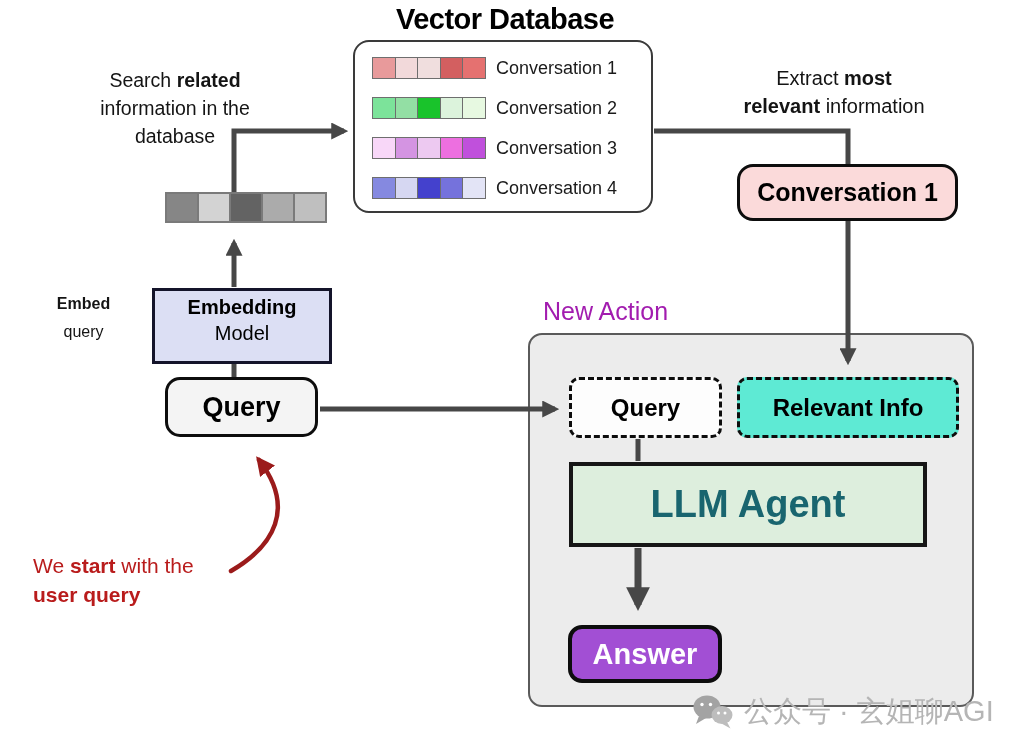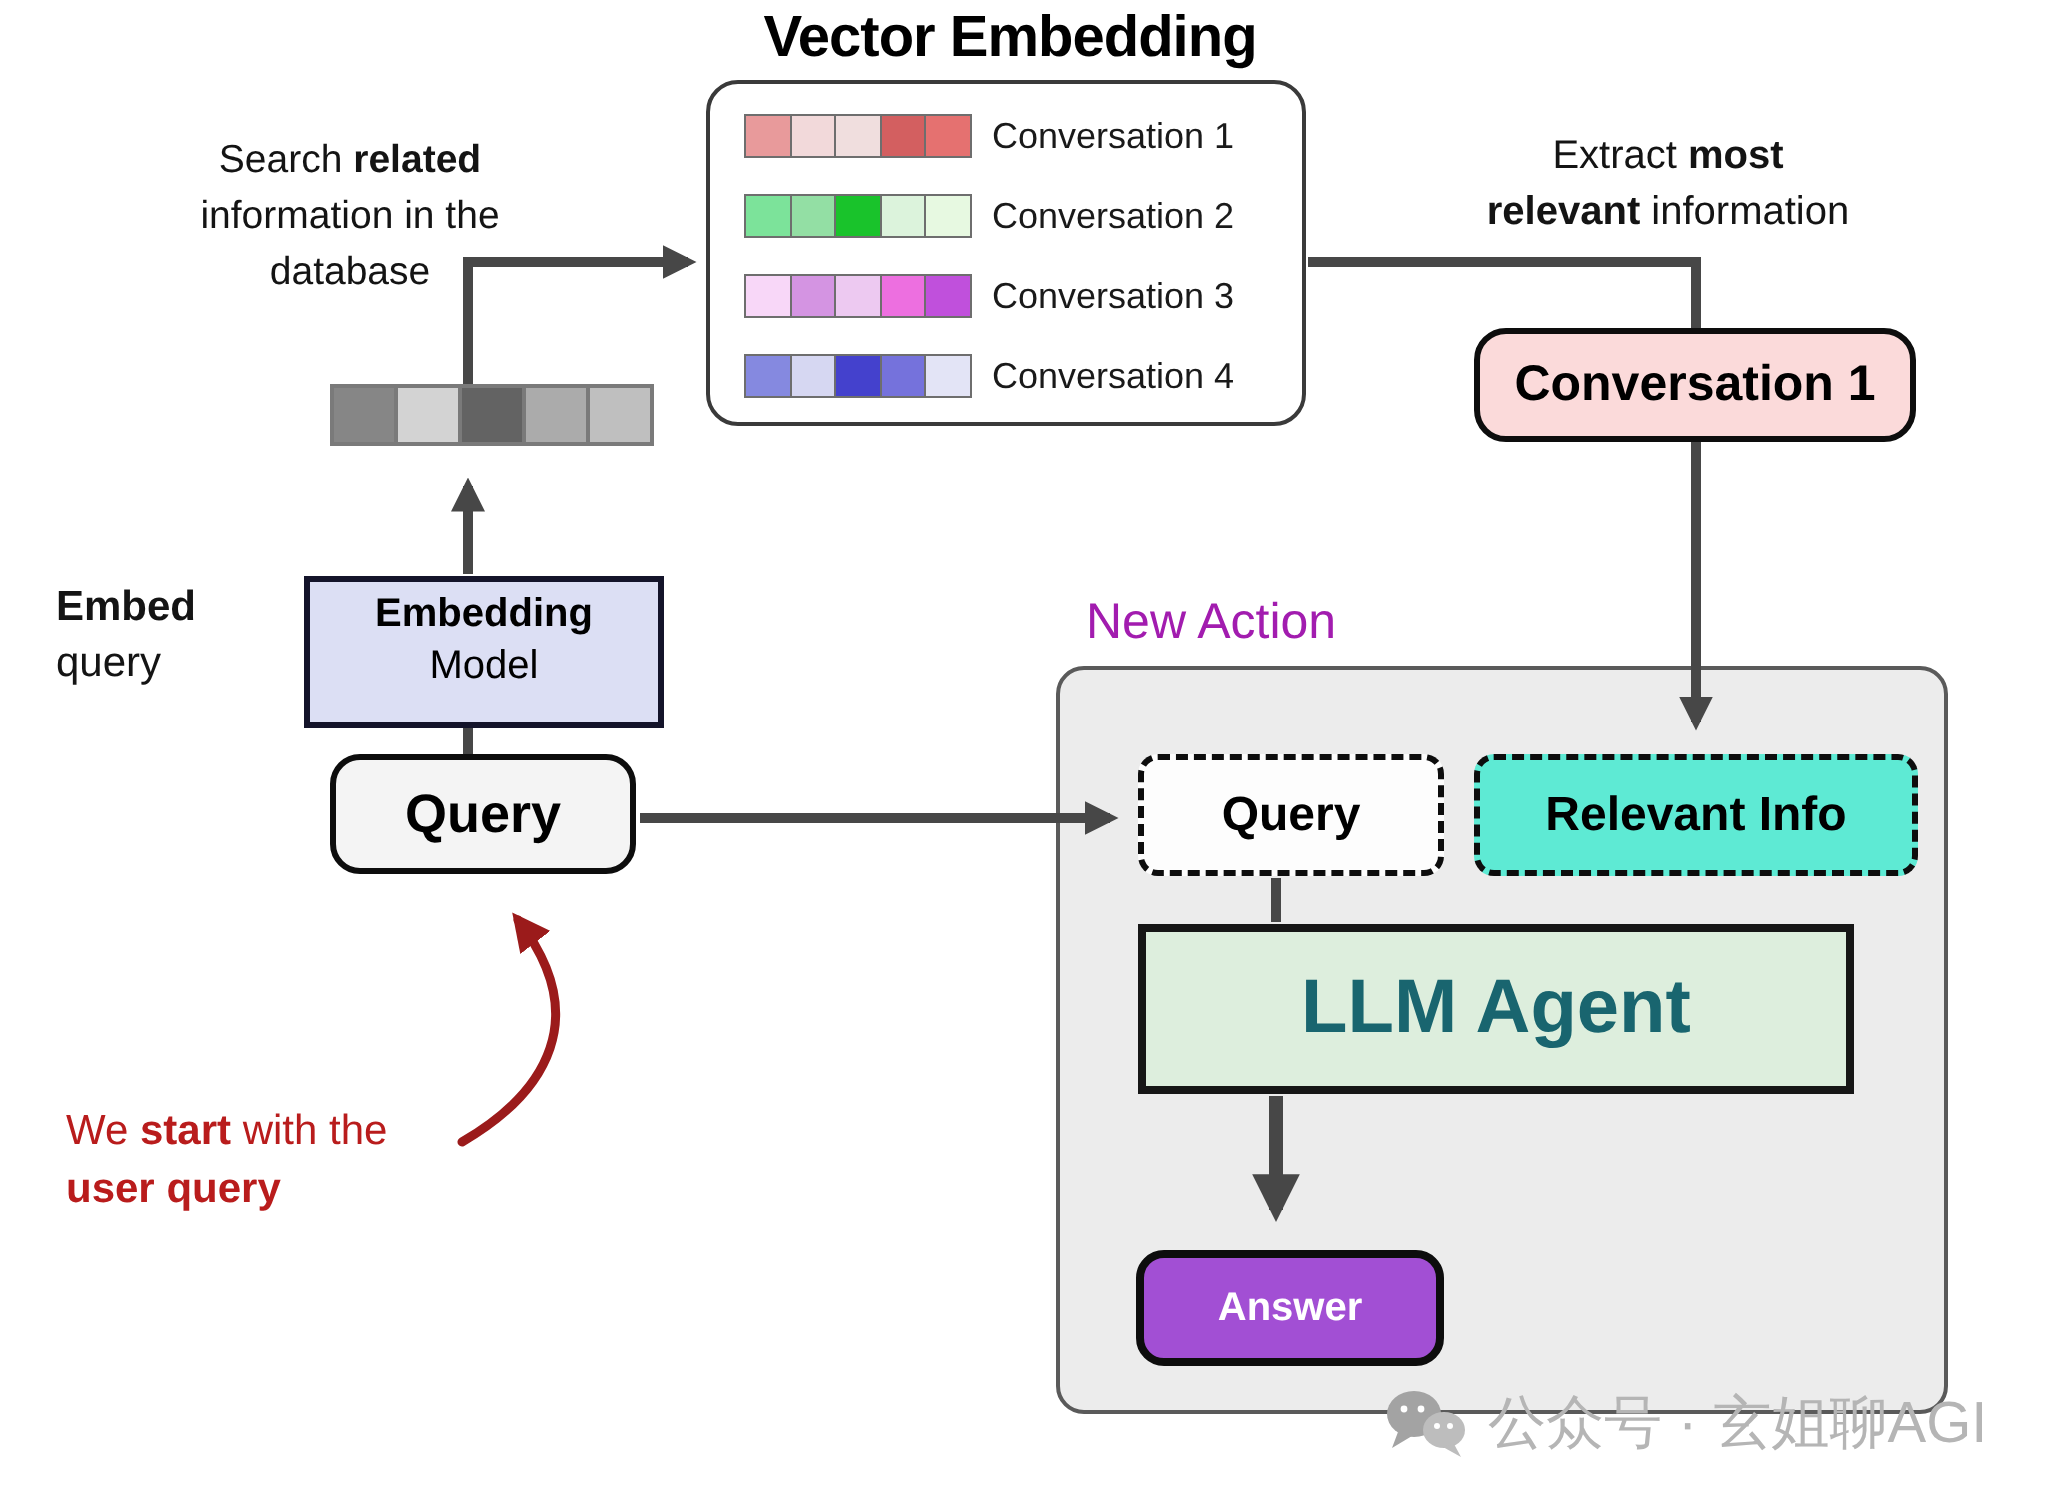--- a/index.html
+++ b/index.html
@@ -18,22 +18,22 @@
   .squares{display:flex;}
   .sq{width:24px;height:22px;border:1.5px solid #6e6e6e;box-sizing:border-box;}
   .sq + .sq{margin-left:-1.5px;}
   .vlabel{margin-left:10px;font-size:18px;color:#1a1a1a;white-space:nowrap;}
   
   #search-note{left:45px;top:66px;width:260px;text-align:center;
     font-size:19.5px;line-height:28px;color:#141414;z-index:3;}
   #qvec{left:165px;top:192px;display:flex;z-index:3;}
   .qsq{width:34px;height:31px;border:2px solid #7a7a7a;box-sizing:border-box;}
   .qsq + .qsq{margin-left:-2px;}
-  #embed-note{left:28px;top:290px;width:135px;text-align:left;
-    font-size:21px;line-height:28px;color:#141414;z-index:3;}
+  #embed-note{left:16px;top:290px;width:135px;text-align:center;
+    font-size:16px;line-height:28px;color:#141414;z-index:3;}
   #embedding-box{left:152px;top:288px;width:180px;height:76px;background:#dcdff4;
     border:3px solid #14142a;text-align:center;font-size:20px;line-height:26px;
     padding-top:3px;color:#000;z-index:3;}
   #query-box{left:165px;top:377px;width:153px;height:60px;background:#f4f4f4;
     border:3.5px solid #0d0d0d;border-radius:15px;display:flex;align-items:center;
     justify-content:center;font-size:27px;font-weight:bold;color:#000;z-index:3;}
   #start-note{left:33px;top:551px;width:208px;text-align:left;
     font-size:21px;line-height:29px;color:#b91c1c;z-index:3;}
   
   #extract-note{left:713px;top:64px;width:242px;text-align:center;
@@ -49,30 +49,30 @@
     border:3.5px dashed #0d0d0d;border-radius:10px;display:flex;align-items:center;
     justify-content:center;font-size:24px;font-weight:bold;color:#000;z-index:3;}
   #relevant-info{left:737px;top:377px;width:222px;height:61px;background:#5eead4;
     border:3.5px dashed #0d0d0d;border-radius:10px;display:flex;align-items:center;
     justify-content:center;font-size:24px;font-weight:bold;color:#000;z-index:3;}
   #llm-box{left:569px;top:462px;width:358px;height:85px;background:#ddeedd;
     border:4px solid #161616;display:flex;align-items:center;justify-content:center;
     font-size:38px;font-weight:bold;color:#19656f;z-index:3;}
   #answer-box{left:568px;top:625px;width:154px;height:58px;background:#a24fd4;
     border:4px solid #0d0d0d;border-radius:14px;display:flex;align-items:center;
-    justify-content:center;font-size:20px;font-weight:bold;color:#fff;z-index:3;}
+    justify-content:center;font-size:29px;font-weight:bold;color:#fff;z-index:3;}
   
   #arrows{left:0;top:0;z-index:2;pointer-events:none;}
   #watermark{left:692px;top:692px;display:flex;align-items:center;gap:10px;
     color:#b5b5b5;font-size:29px;white-space:nowrap;z-index:5;}
 </style>
 </head>
 <body>
 
-<div id="title" class="abs">Vector Embedding</div>
+<div id="title" class="abs">Vector Database</div>
 
 <div id="vdb-box" class="abs"></div>
 <div id="vdb-rows" class="abs">
     <div class="vrow">
       <div class="squares">
         <span class="sq" style="background: rgb(232, 154, 155);"></span>
         <span class="sq" style="background: rgb(242, 217, 218);"></span>
         <span class="sq" style="background: rgb(240, 222, 222);"></span>
         <span class="sq" style="background: rgb(211, 95, 96);"></span>
         <span class="sq" style="background: rgb(229, 113, 112);"></span>

